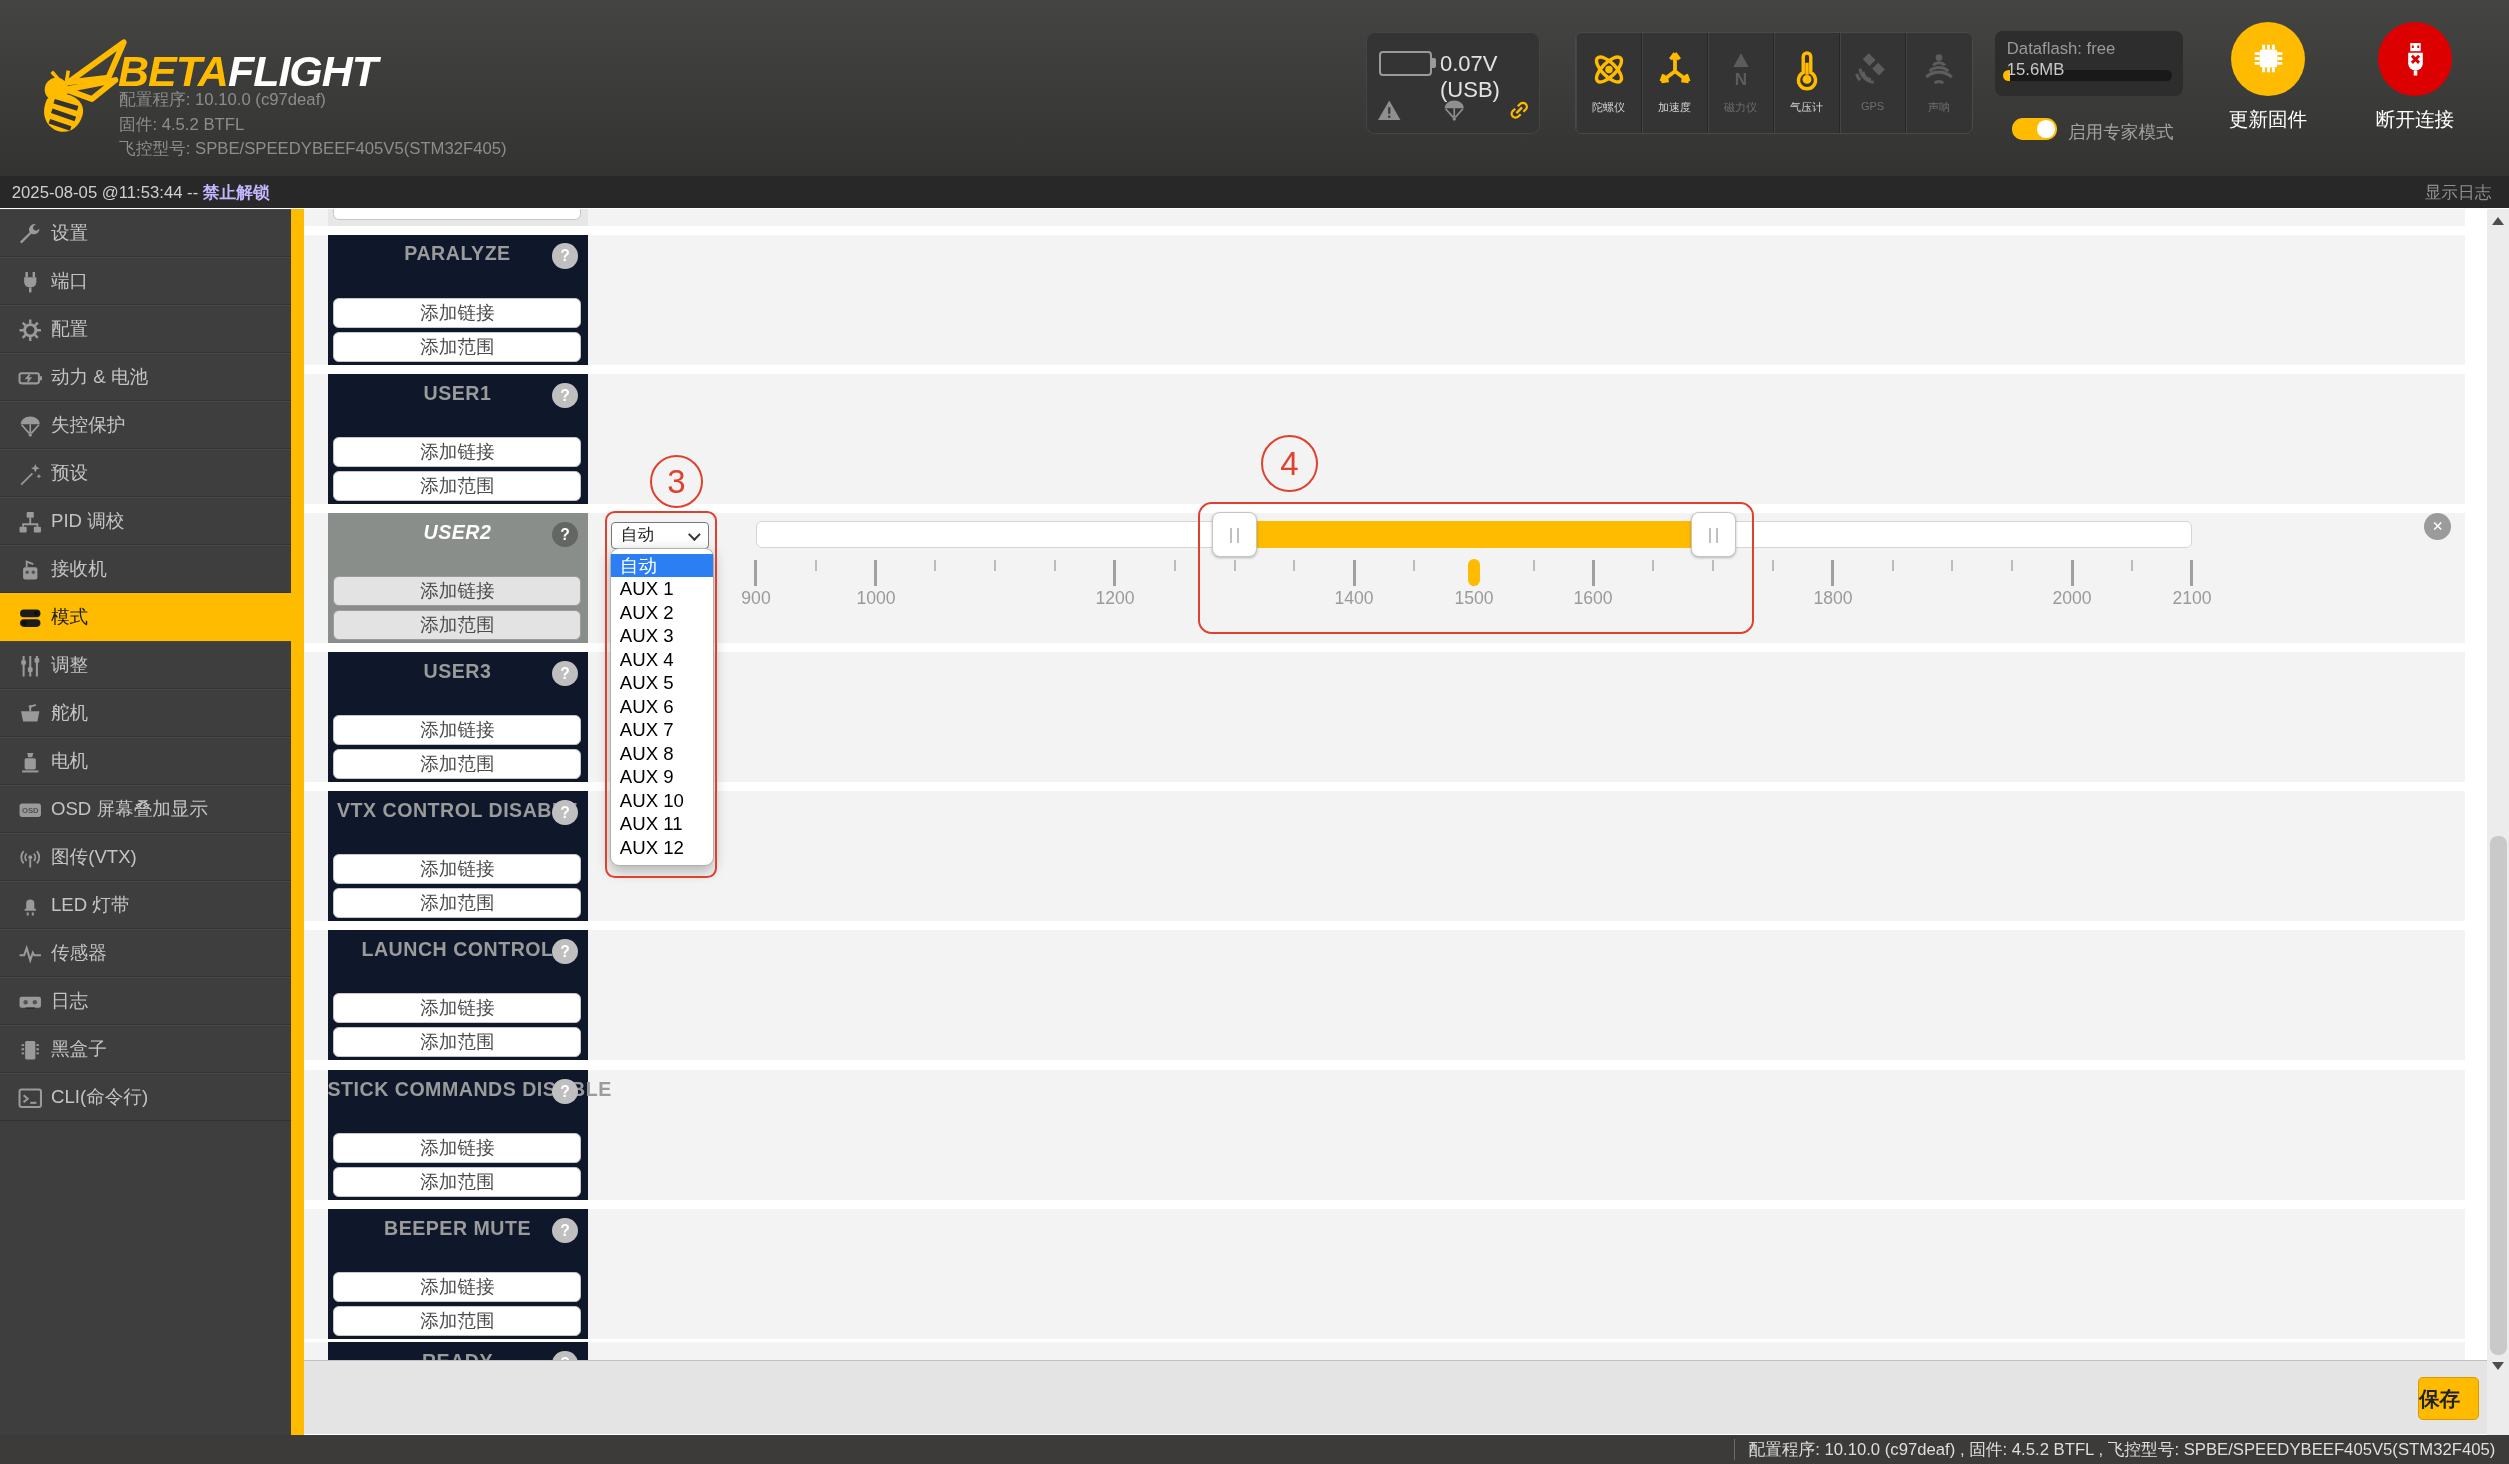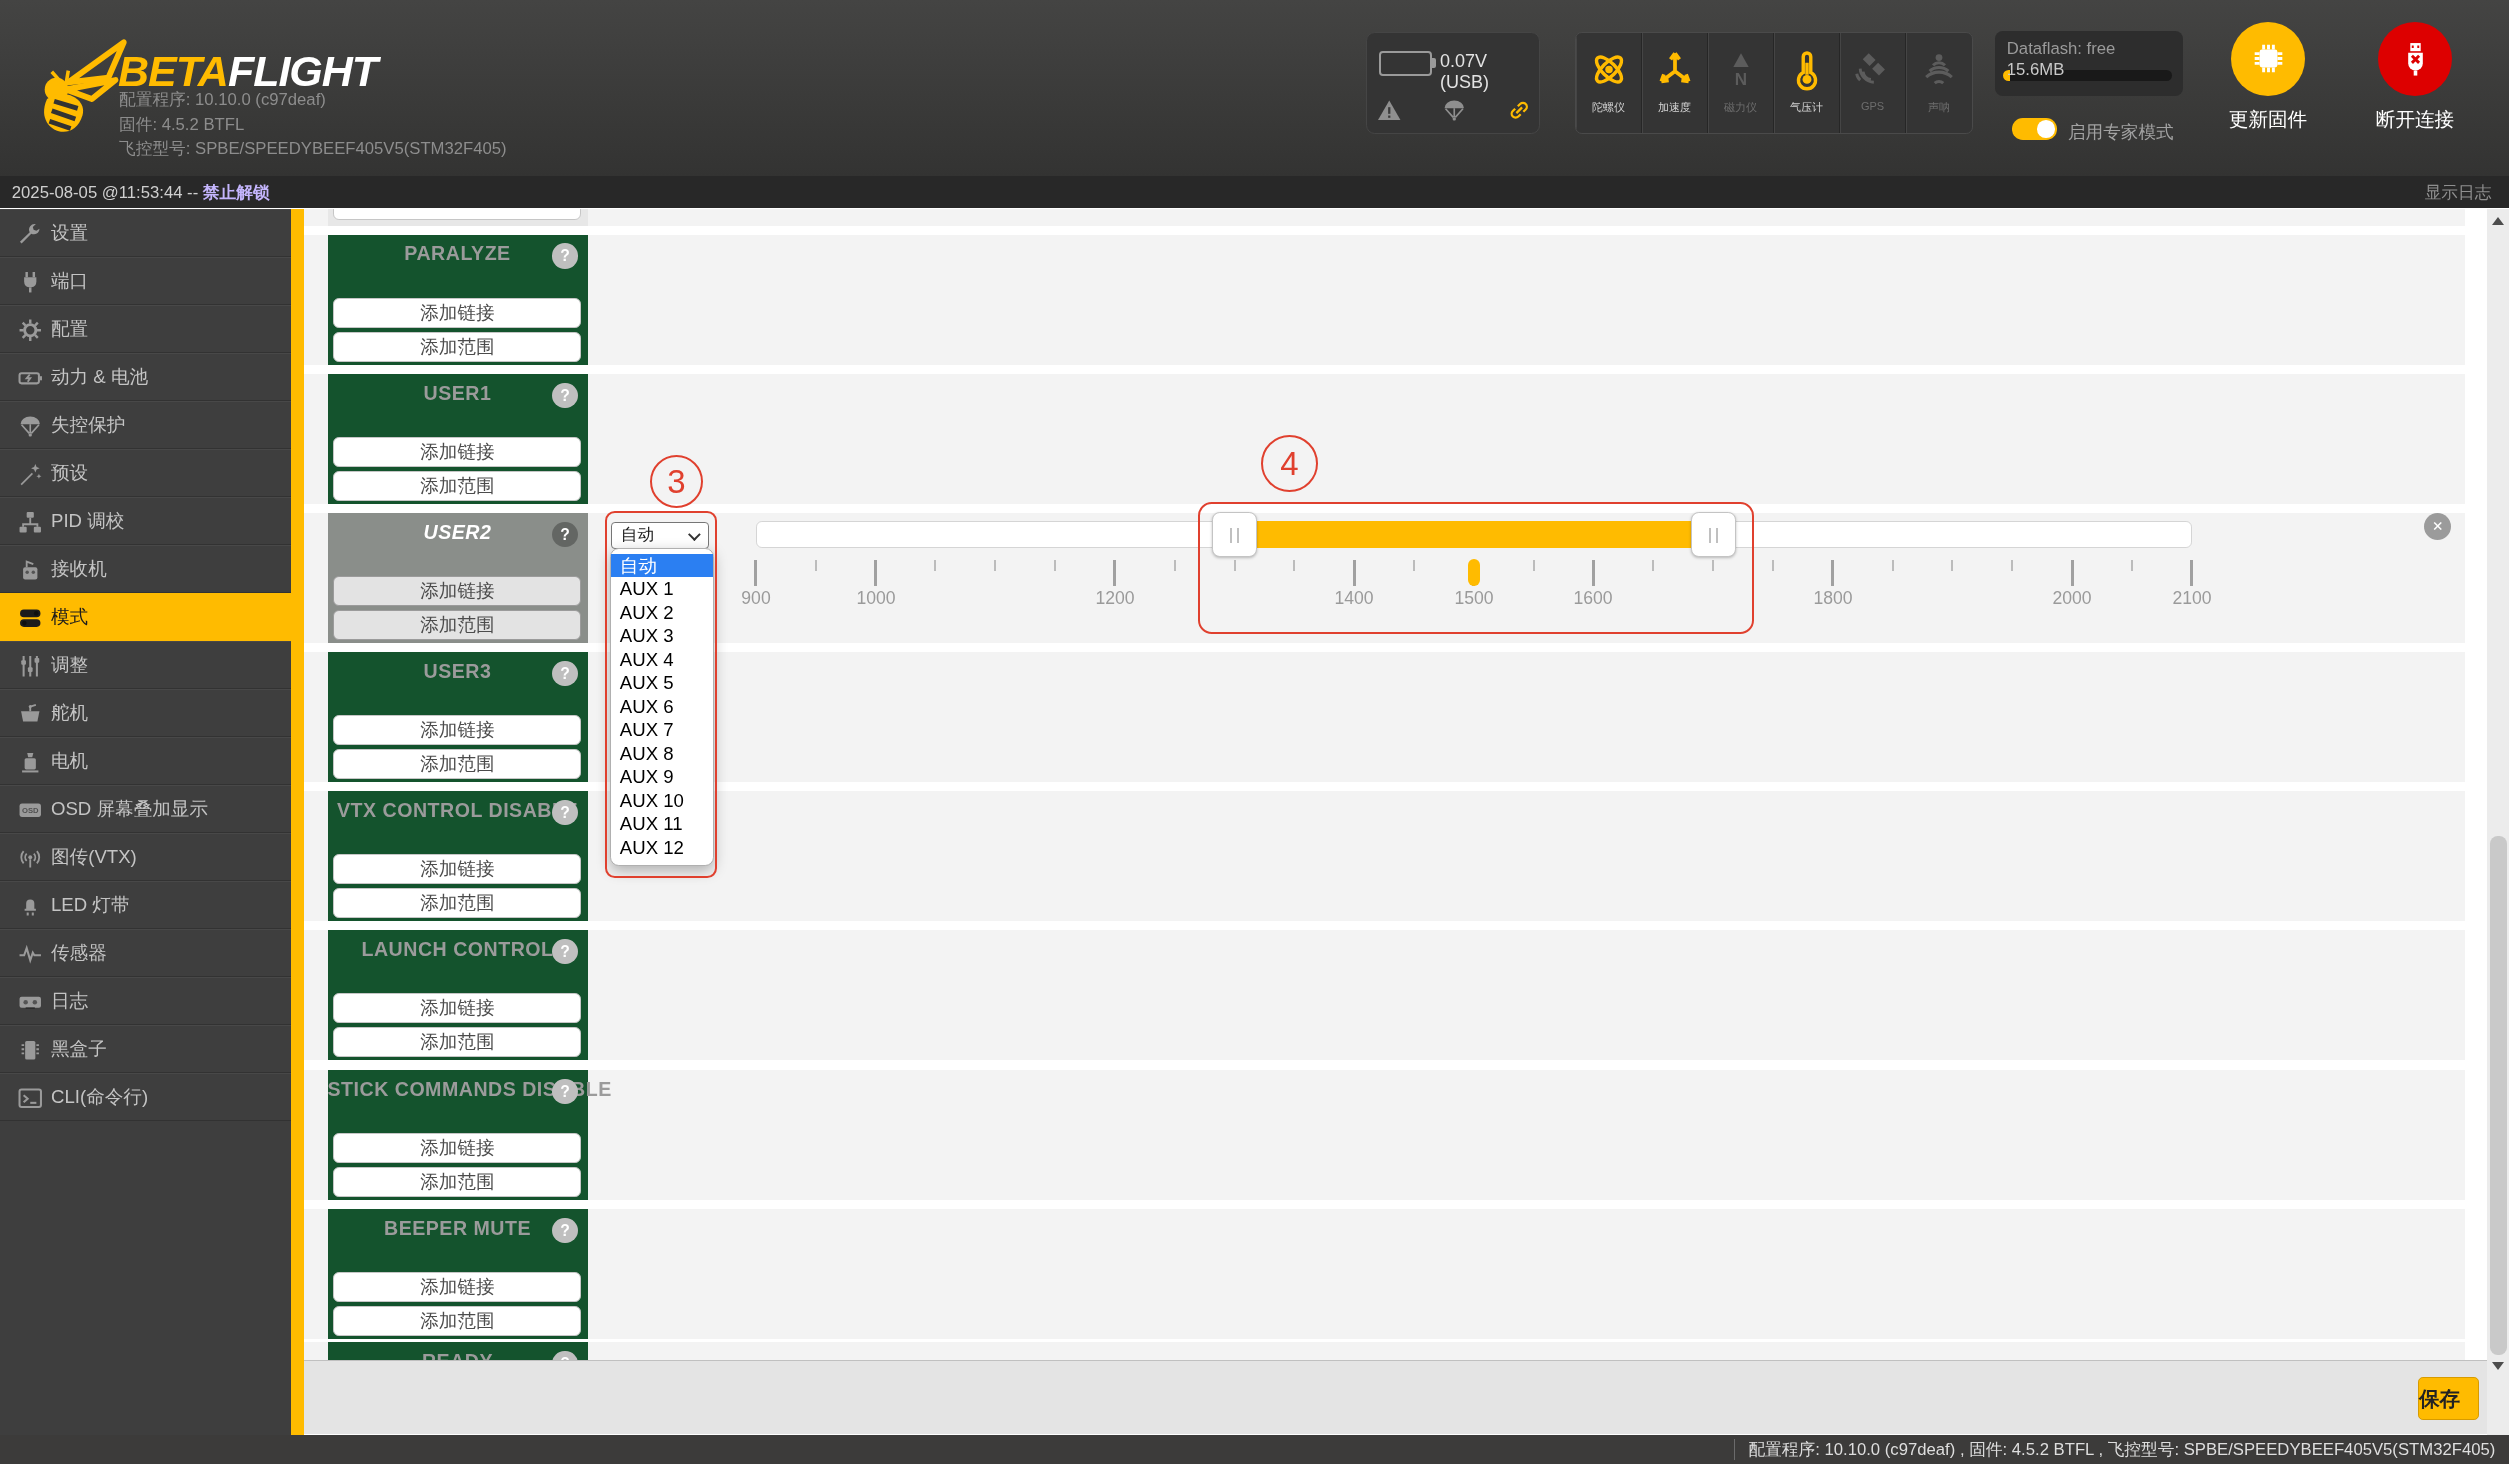--- a/index.html
+++ b/index.html
@@ -15,21 +15,21 @@
                font-weight:900; letter-spacing:-1px; color:#fff; white-space:nowrap; }
   #logo-text .beta { color:#ffbb00; }
   #version-info { position:absolute; left:119px; top:88px; font-size:16.7px; color:#8d8d8d; line-height:24.5px; }
 
   .battery-box { position:absolute; left:1366px; top:32px; width:174px; height:102px;
                  background:#343434; border:1px solid #454545; border-radius:8.8px; }
   .batt-shape { position:absolute; left:11.8px; top:17.6px; width:53px; height:25.5px;
                 border:2px solid #9a9a9a; border-radius:3.9px; }
   .batt-shape:after { content:""; position:absolute; right:-5.9px; top:5.9px; width:3.9px; height:9.8px;
                 background:#9a9a9a; border-radius:0 2px 2px 0; }
-  .batt-voltage { position:absolute; left:73px; top:17.6px; width:98px; font-size:18px; color:#e3e3e3; }
+  .batt-voltage { position:absolute; left:73px; top:17.6px; width:98px; font-size:22px; color:#e3e3e3; }
   .batt-icons { position:absolute; left:9.8px; top:65px; width:155px; display:flex; justify-content:space-between; }
   .batt-icons .bic { width:24.5px; height:24.5px; color:#8f8f8f; }
   .batt-icons .bic.on { color:#ffbb00; }
 
   #sensor-bar { position:absolute; left:1575px; top:32px; height:102px; display:flex;
                 background:#343434; border:1px solid #4a4a4a; border-radius:6.9px; overflow:hidden; }
   .sensor-cell { width:66px; height:100%; position:relative; border-right:1px solid #262626;
                  box-shadow:inset 1px 0 0 #454545; }
   .sensor-cell:last-child { border-right:none; }
   .sensor-icon { position:absolute; left:50%; top:13.7px; transform:translateX(-50%); width:41px; height:45px; color:#5c5c5c; }
@@ -69,21 +69,21 @@
                color:#c4c4c4; font-size:18.6px; border-top:1px solid rgba(255,255,255,.055);
                border-bottom:1px solid rgba(0,0,0,.18); cursor:pointer; white-space:nowrap; }
   .side-item .sicon { position:absolute; left:17.6px; top:11.8px; width:24.5px; height:24.5px; color:#9a9a9a; }
   .side-item.active { background:#ffbb00; color:#1c1c1c; border-color:transparent; }
   .side-item.active .sicon { color:#1c1c1c; }
   #accent-strip { position:absolute; left:291px; top:209px; width:12.7px; height:1226px; background:#ffbb00; }
 
   
   #content { position:absolute; left:304px; top:209px; width:2183px; height:1152px; background:#fff; overflow:hidden; }
   .mode-row { position:absolute; left:0; width:2161px; height:130px; background:#f3f3f3; }
-  .mode-card { position:absolute; left:23.5px; top:0; width:260px; height:130px; background:#14532d; }
+  .mode-card { position:absolute; left:23.5px; top:0; width:260px; height:130px; background:#0f172a; }
   .mode-title { position:absolute; left:0; right:0; top:7.8px; text-align:center; font-size:19.6px;
                 font-weight:bold; color:#9b9b9b; letter-spacing:0.5px; white-space:nowrap; }
   .help-circle { position:absolute; right:9.8px; top:8.8px; width:25.5px; height:25.5px; border-radius:50%;
                  background:#bfbfbf; color:#fff; font-size:15.7px; font-weight:bold; text-align:center;
                  line-height:25.5px; cursor:pointer; }
   .mode-btn { position:absolute; left:5.9px; width:248px; height:30px; background:#fff;
               border:1px solid #c6c6c6; border-radius:5.9px; font-size:18.6px; color:#4c4c4c;
               text-align:center; line-height:28px; cursor:pointer; }
   .mode-btn.add-link { top:63px; } .mode-btn.add-range { top:97px; }
   .mode-card.selected { background:#8a8e8a; }

